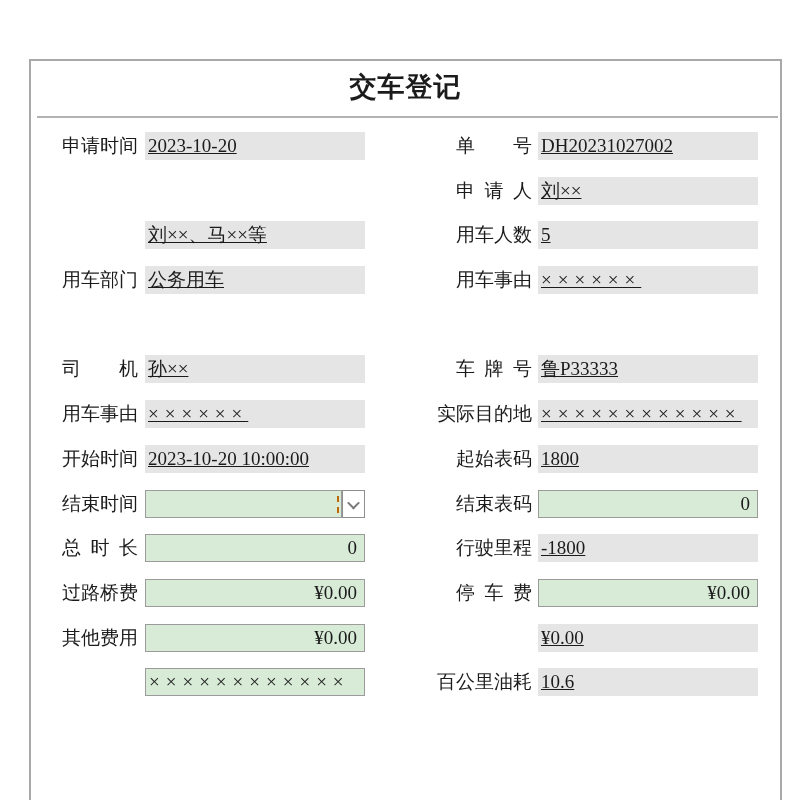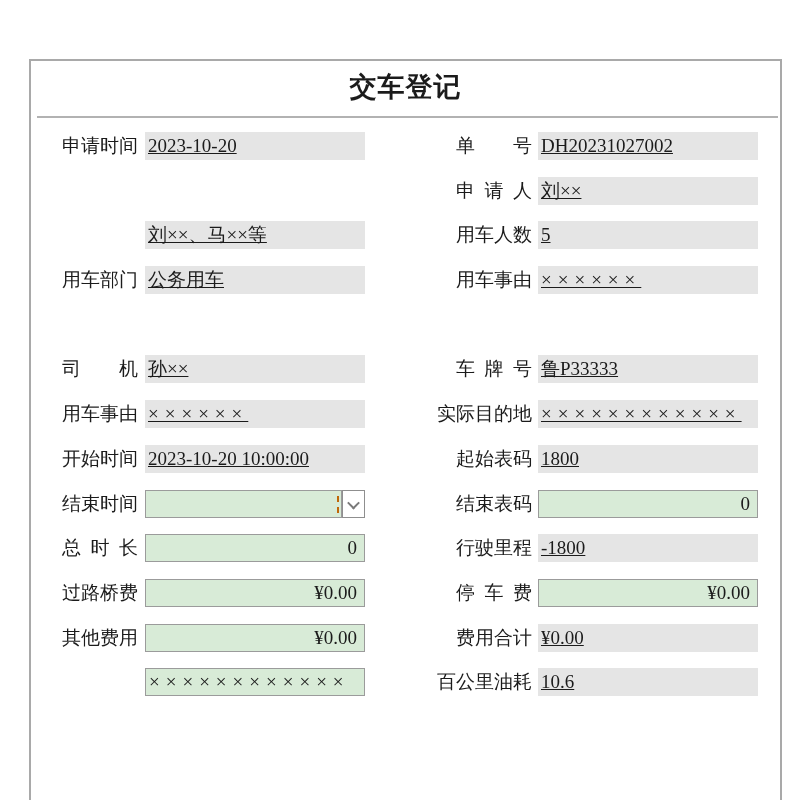--- a/index.html
+++ b/index.html
@@ -163,21 +163,20 @@
   <div class="row" style="top:518px">
     <div class="lbl l">过路桥费</div>
     <div class="field l green alignR">¥0.00</div>
     <div class="lbl r">停 车 费</div>
     <div class="field r green alignR">¥0.00</div>
   </div>
 
   <div class="row" style="top:563px">
     <div class="lbl l">其他费用</div>
     <div class="field l green alignR">¥0.00</div>
-    <div class="lbl r">费用合计</div>
     <div class="field r gray">¥0.00</div>
   </div>
 
   <div class="row" style="top:607px">
     <div class="field l green x-val">××××××××××××</div>
     <div class="lbl r">百公里油耗</div>
     <div class="field r gray">10.6</div>
   </div>
 
 </div>

